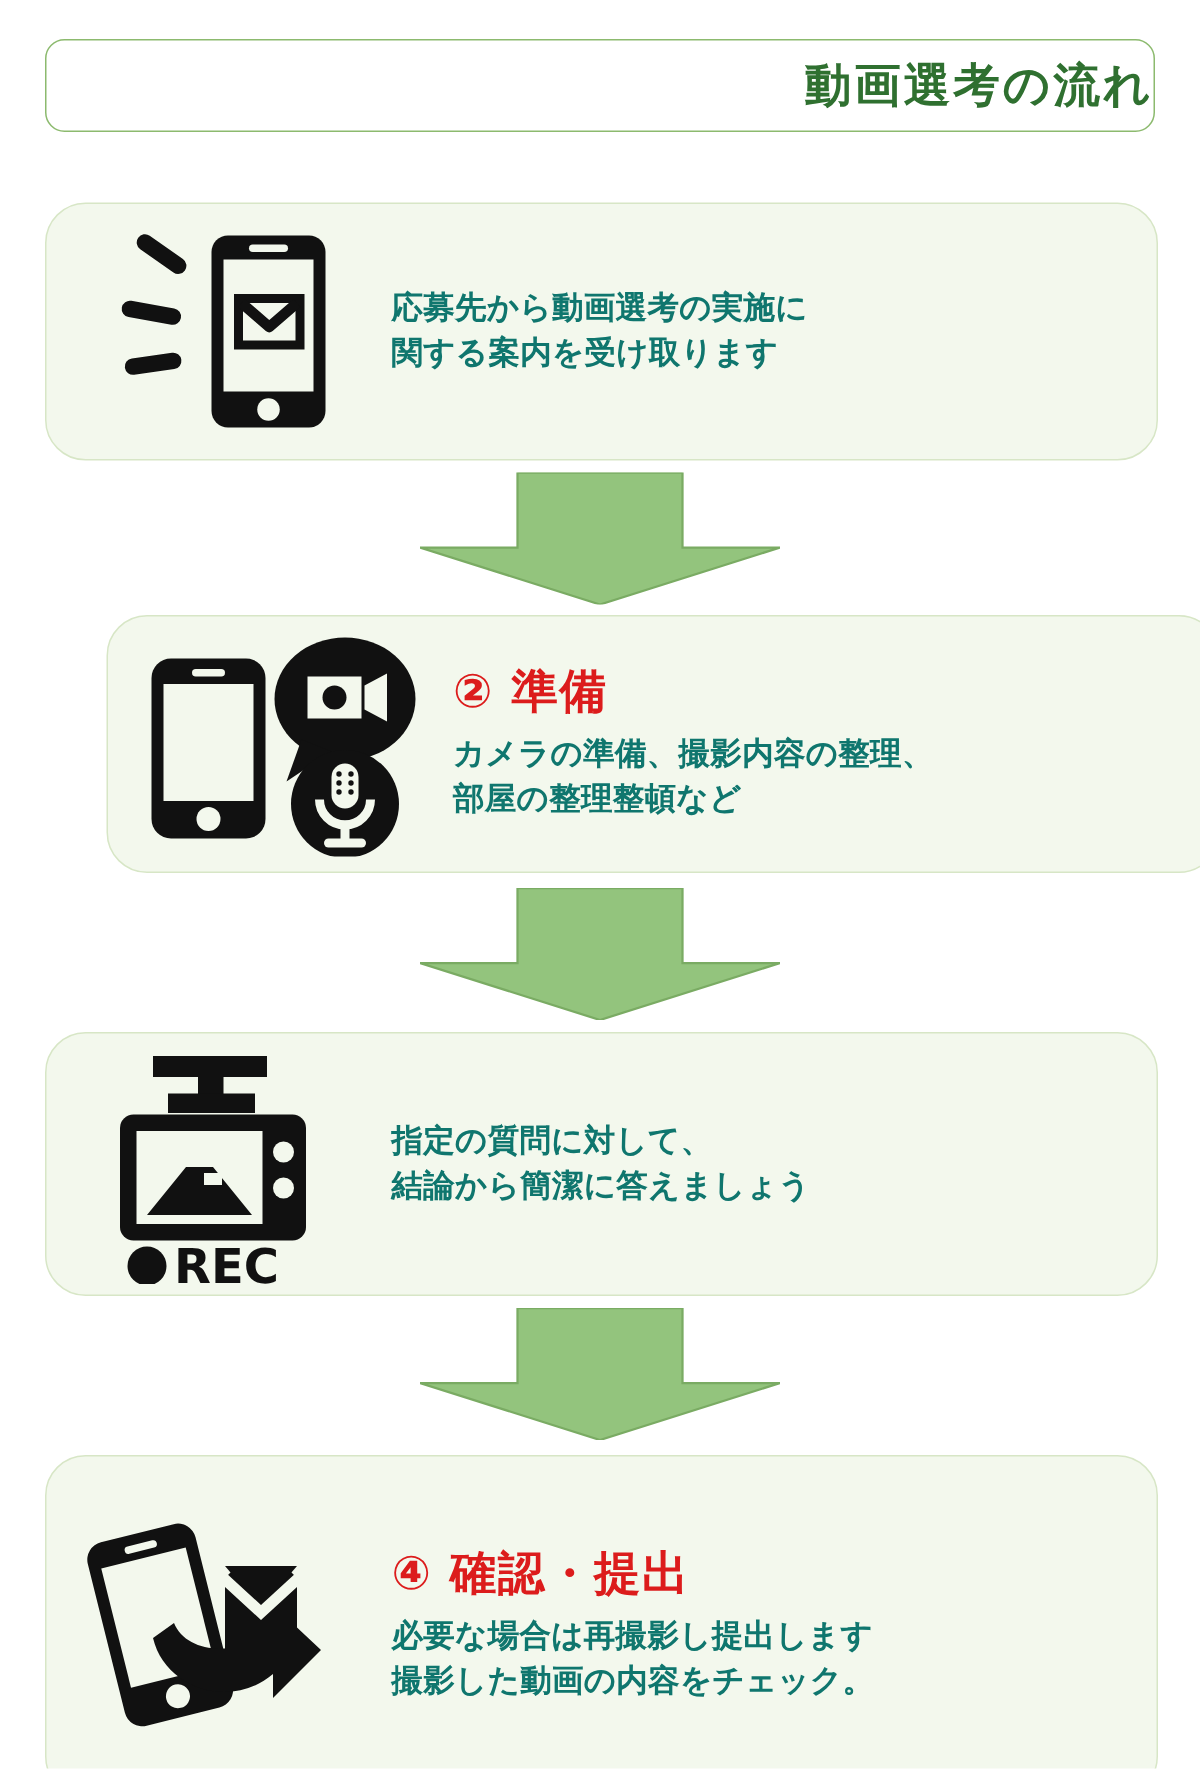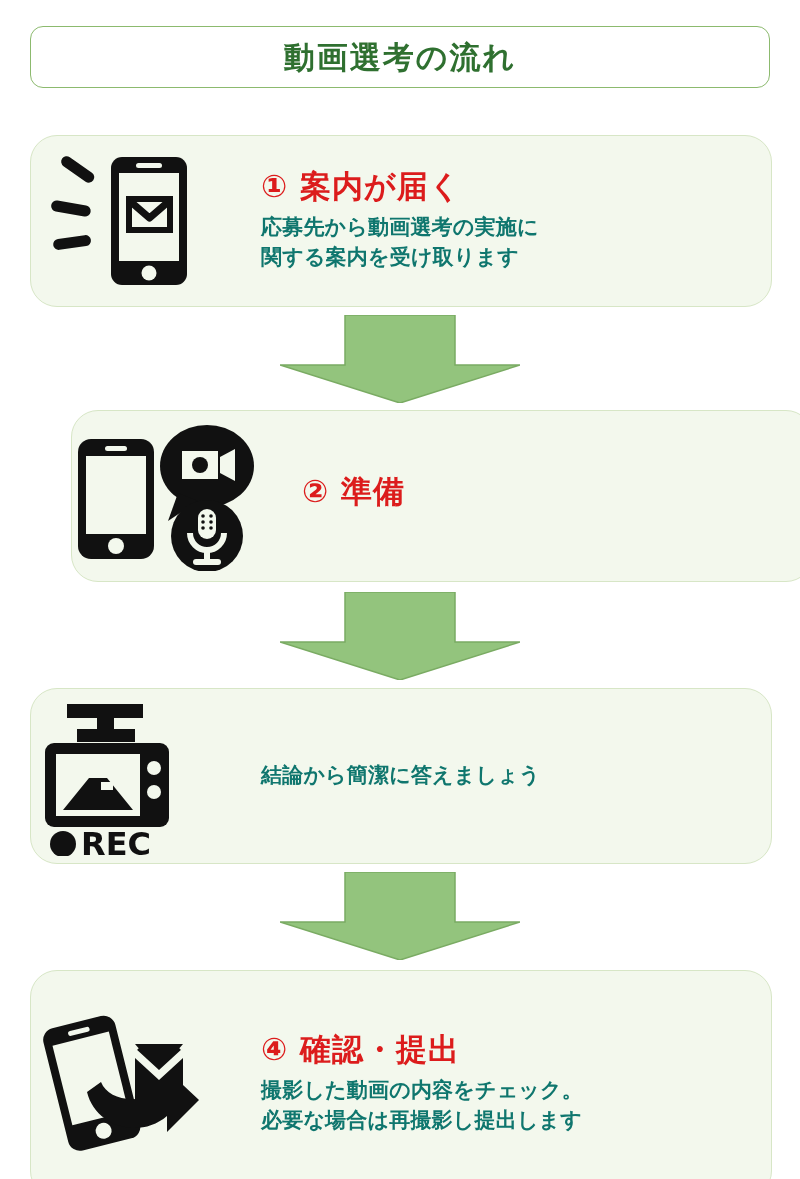--- a/index.html
+++ b/index.html
@@ -21,21 +21,21 @@
     left: 30px;
     top: 26px;
     width: 740px;
     height: 62px;
     box-sizing: border-box;
     background: #ffffff;
     border: 1.5px solid #8cba6e;
     border-radius: 13px;
     display: flex;
     align-items: center;
-    justify-content: center;
+    justify-content: flex-end;
   }
   .title-text {
     color: #2f7030;
     font-size: 31px;
     font-weight: bold;
     letter-spacing: 2px;
     line-height: 1;
   }
 
   
@@ -54,21 +54,21 @@
   .card-2 { top: 410px;  height: 172px; margin-left: 41px; }
   .card-3 { top: 688px;  height: 176px; }
   .card-4 { top: 970px;  height: 228px; }
 
   .card-icon {
     width: 230px;
     min-width: 230px;
     height: 100%;
     display: flex;
     align-items: center;
-    justify-content: flex-start;
+    justify-content: center;
     position: relative;
   }
   .card-body {
     flex: 1;
     padding-right: 18px;
   }
   .step-heading {
     color: #dc1c1c;
     font-size: 31px;
     font-weight: bold;
@@ -120,21 +120,20 @@
       <rect x="88" y="22" width="60" height="88" fill="#f3f8ed"></rect>
       <rect x="105" y="12" width="26" height="5" rx="2.5" fill="#f3f8ed"></rect>
       <circle cx="118" cy="122" r="7.5" fill="#f3f8ed"></circle>
       <g>
         <rect x="98" y="48" width="41" height="31" fill="none" stroke="#111111" stroke-width="6"></rect>
         <path d="M100 51 L118.5 67 L137 51" fill="none" stroke="#111111" stroke-width="7" stroke-linejoin="round"></path>
       </g>
     </svg>
   </div>
   <div class="card-body">
-    <p class="step-heading">① 案内が届く</p>
     <p class="step-desc">
       <span>応募先から動画選考の実施に</span>
       <span>関する案内を受け取ります</span>
     </p>
   </div>
 </div>
 
 <div class="arrow arrow-1">
   <svg width="240" height="88" viewBox="0 0 240 88">
     <polygon points="65,0 175,0 175,50 240,50 120,88 0,50 65,50" fill="#93c47d" stroke="#7aab63" stroke-width="1.5"></polygon>
@@ -167,20 +166,22 @@
           <circle cx="139" cy="107" r="1.8"></circle>
       </g>
       <path d="M118 112 a17 17 0 0 0 34 0" fill="none" stroke="#f3f8ed" stroke-width="6"></path>
       <rect x="132" y="126" width="6" height="14" fill="#f3f8ed"></rect>
       <rect x="121" y="138" width="28" height="6" rx="3" fill="#f3f8ed"></rect>
     </svg>
   </div>
   <div class="card-body">
     <p class="step-heading">② 準備</p>
     <p class="step-desc">
+      <span>カメラの準備、撮影内容の整理、</span>
+      <span>部屋の整理整頓など</span>
     </p>
   </div>
 </div>
 
 <div class="arrow arrow-2">
   <svg width="240" height="88" viewBox="0 0 240 88">
     <polygon points="65,0 175,0 175,50 240,50 120,88 0,50 65,50" fill="#93c47d" stroke="#7aab63" stroke-width="1.5"></polygon>
   </svg>
 </div>
 
@@ -201,20 +202,21 @@
 
       <circle cx="123" cy="72" r="7" fill="#f3f8ed"></circle>
       <circle cx="123" cy="96" r="7" fill="#f3f8ed"></circle>
 
       <circle cx="32" cy="148" r="13" fill="#111111"></circle>
       <text x="50" y="159" font-family="'DejaVu Sans','Liberation Sans',sans-serif" font-size="32" font-weight="bold" fill="#111111">REC</text>
     </svg>
   </div>
   <div class="card-body">
     <p class="step-desc">
+      <span>指定の質問に対して、</span>
       <span>結論から簡潔に答えましょう</span>
     </p>
   </div>
 </div>
 
 <div class="arrow arrow-3">
   <svg width="240" height="88" viewBox="0 0 240 88">
     <polygon points="65,0 175,0 175,50 240,50 120,88 0,50 65,50" fill="#93c47d" stroke="#7aab63" stroke-width="1.5"></polygon>
   </svg>
 </div>
@@ -236,17 +238,17 @@
       <g transform="translate(104,34)">
         <path d="M4 10 L44 10 L48 14 L48 62 L0 62 L0 14 Z" fill="#111111"></path>
         <path d="M0 6 L48 6 L24 34 Z" fill="#111111"></path>
         <path d="M0 10 L24 32 L48 10 L48 20 L24 42 L0 20 Z" fill="#f3f8ed"></path>
       </g>
     </svg>
   </div>
   <div class="card-body">
     <p class="step-heading">④ 確認・提出</p>
     <p class="step-desc">
+      <span>必要な場合は再撮影し提出します</span>
       <span>撮影した動画の内容をチェック。</span>
-      <span>必要な場合は再撮影し提出します</span>
     </p>
   </div>
 </div>
 
 </body></html>

